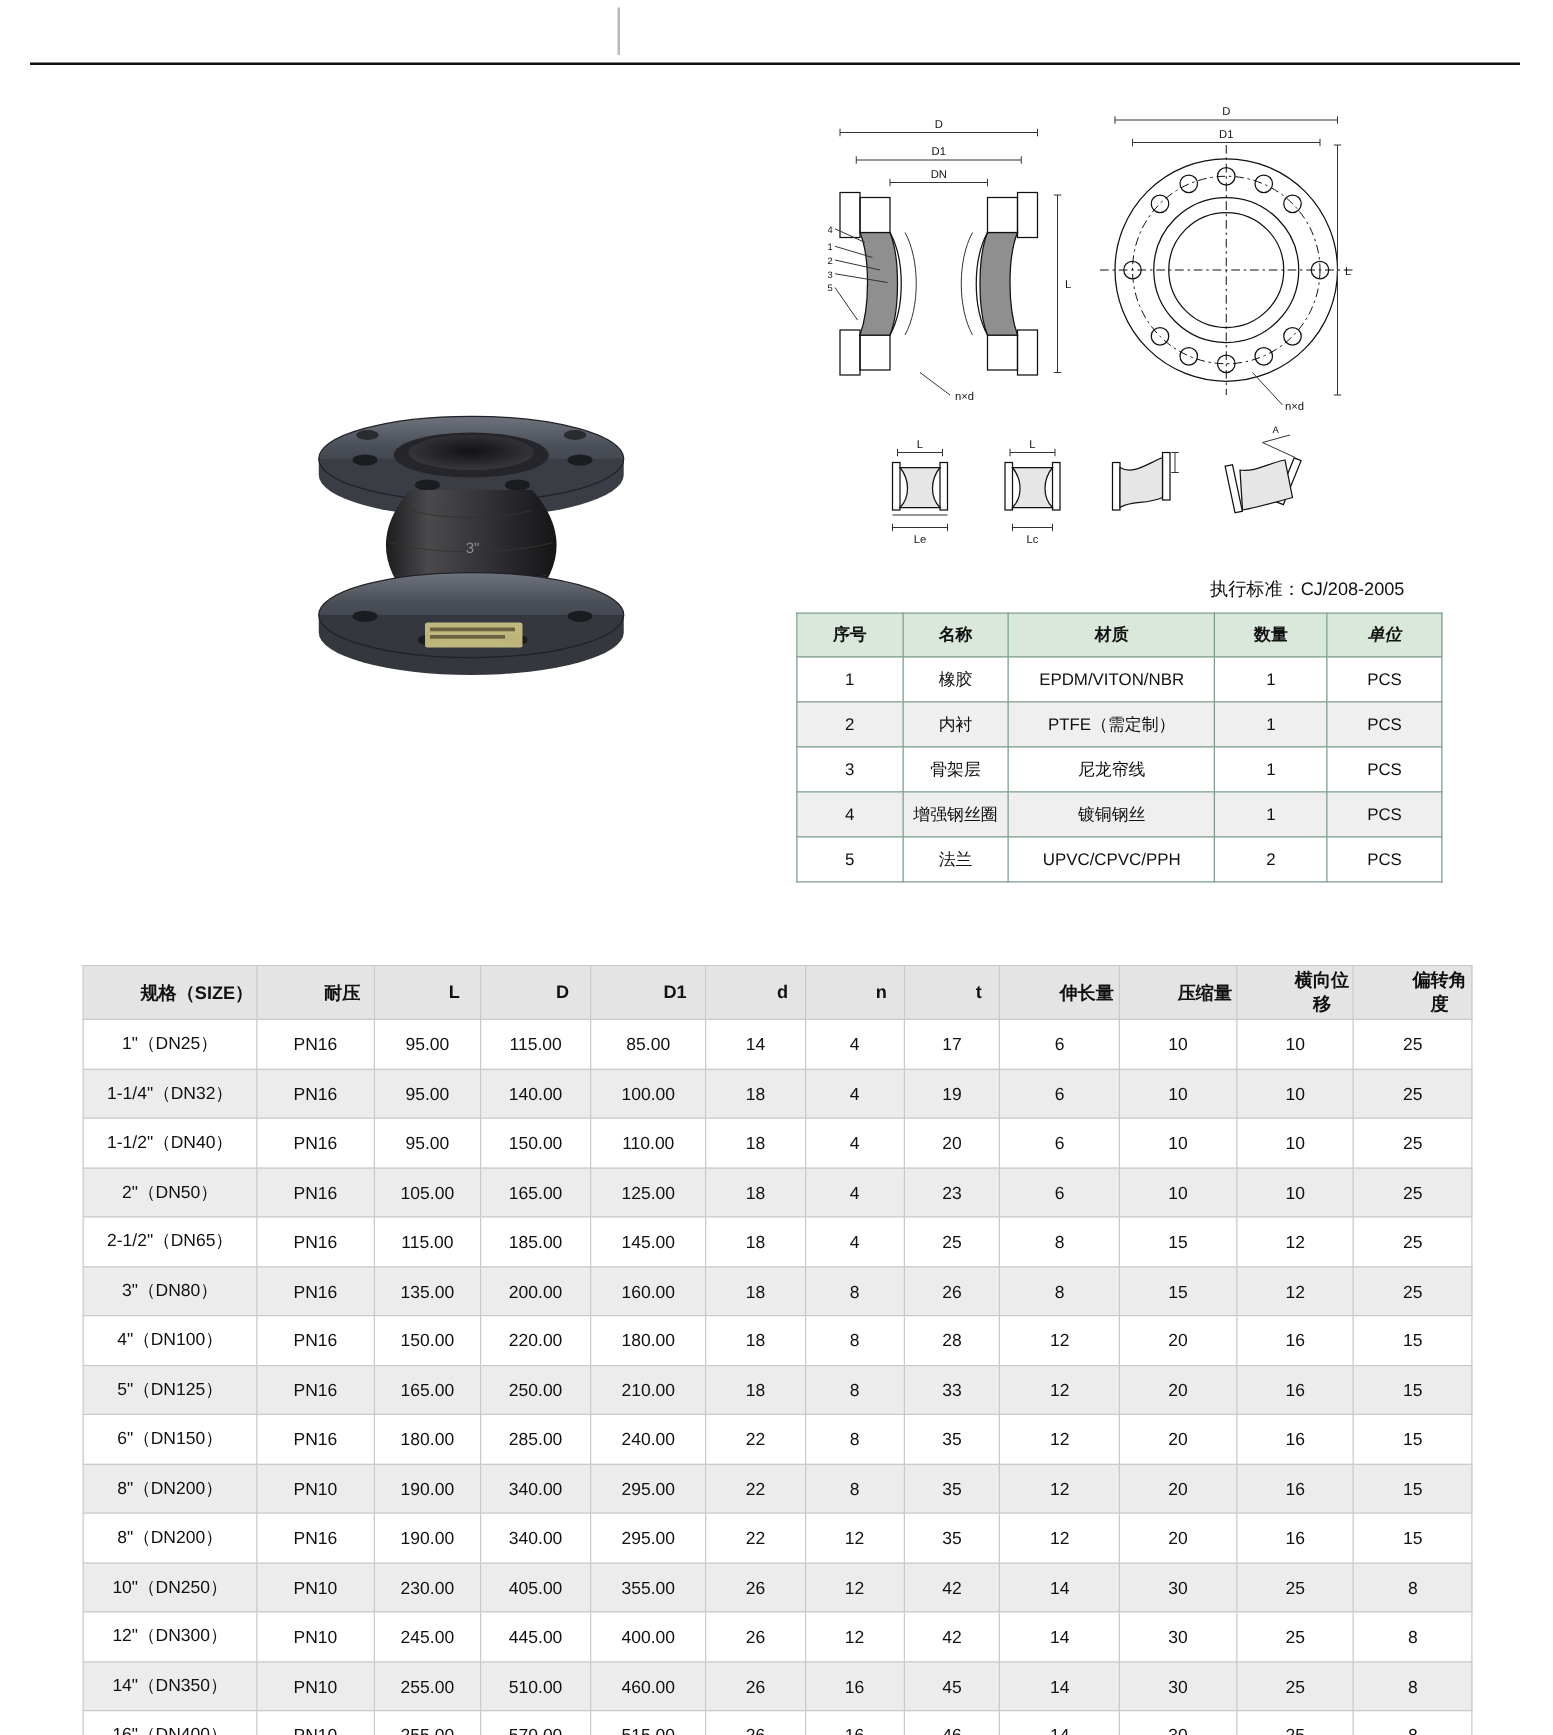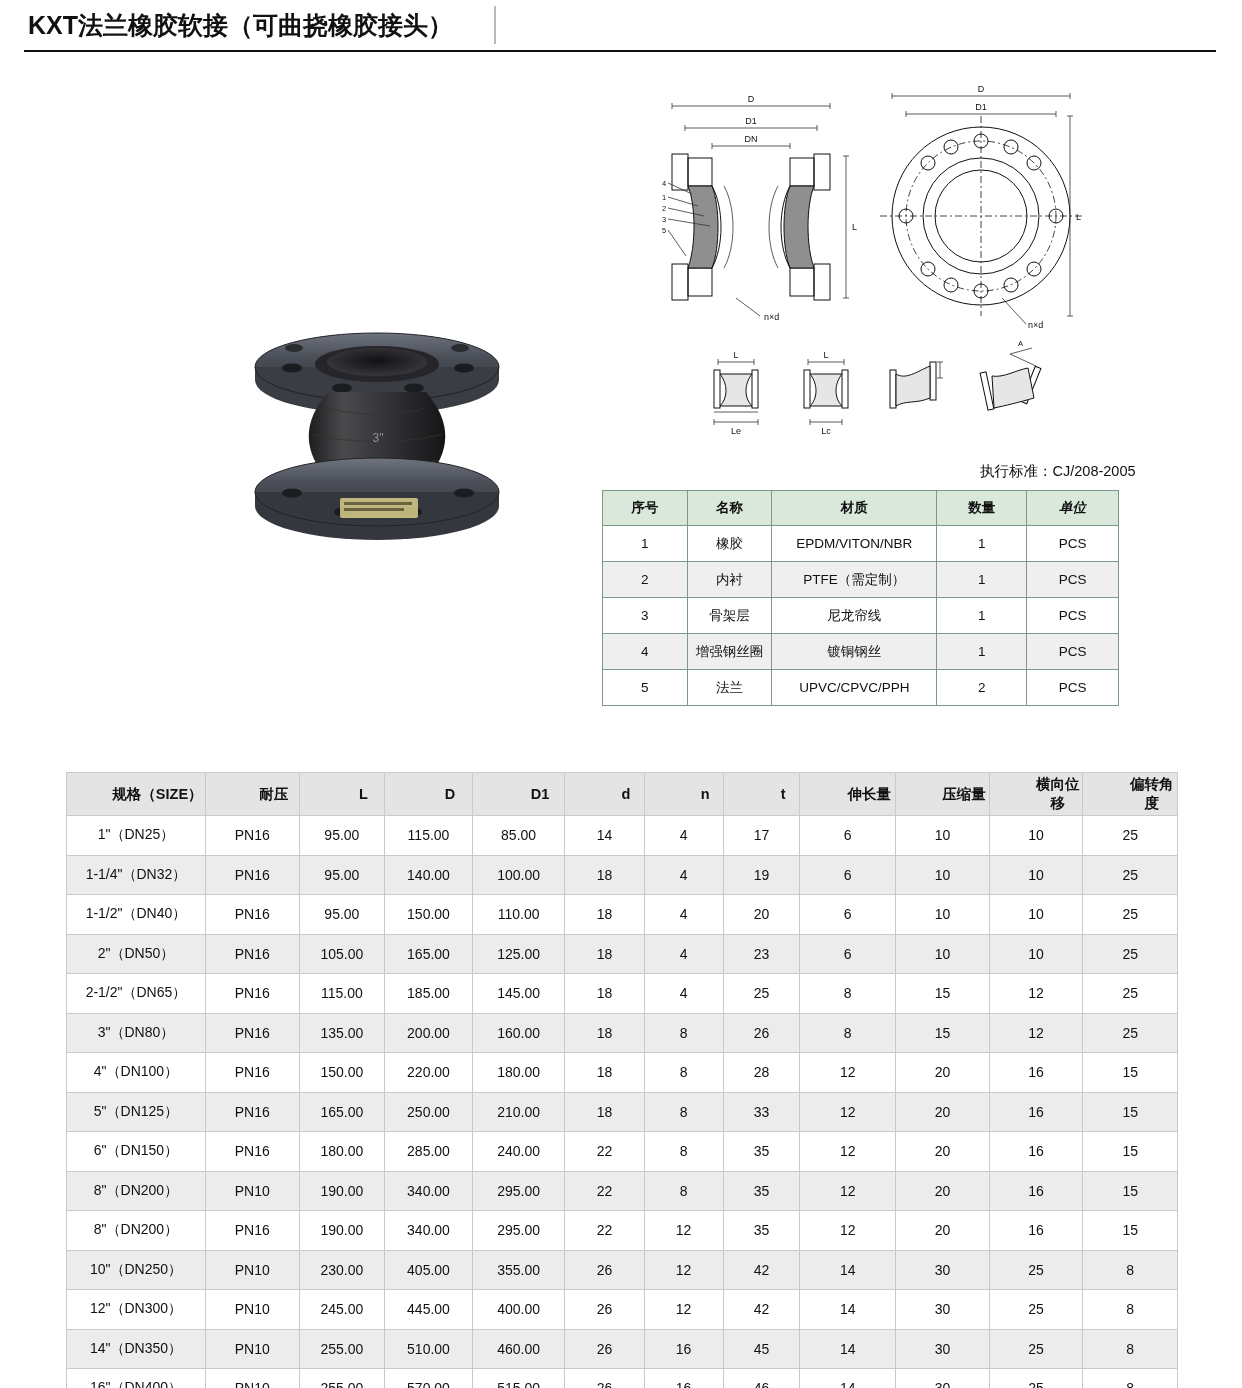--- a/index.html
+++ b/index.html
@@ -35,26 +35,26 @@
   .photo{
     position:absolute;left:232px;top:322px;width:290px;height:220px;
   }
 
   
   .drawings{
     position:absolute;left:640px;top:66px;width:470px;height:390px;
   }
   .std-note{
     position:absolute;left:968px;top:462px;
-    font-size:14.5px;color:#111;white-space:nowrap;margin-left:12px;
+    font-size:14.5px;color:#111;white-space:nowrap;
   }
 
   
   .parts-table{
-    position:absolute;left:602px;top:490px;width:517px;
+    position:absolute;left:637px;top:490px;width:517px;
     border-collapse:collapse;
     font-size:13.5px;
   }
   .parts-table th,.parts-table td{
     border:1px solid #7a9c87;
     text-align:center;
     color:#111;
     font-weight:normal;
     height:33px;
   }
@@ -110,21 +110,20 @@
   .ln{stroke:#111;stroke-width:1;fill:none;}
   .lnthin{stroke:#333;stroke-width:0.8;fill:none;}
   .dash{stroke:#111;stroke-width:0.8;fill:none;stroke-dasharray:7 3 2 3;}
   .txt{font-family:"Liberation Sans",sans-serif;font-size:9px;fill:#111;}
   .txts{font-family:"Liberation Sans",sans-serif;font-size:7.5px;fill:#111;}
 </style>
 </head>
 <body>
 
 <div class="header">
-  <div class="title-cn">KXT法兰橡胶软接（可曲挠橡胶接头）</div>
   <div class="divider"></div>
   <div class="rule"></div>
 </div>
 
 <div class="photo">
   <svg width="290" height="220" viewBox="0 0 290 220">
     <defs>
       <linearGradient id="flg" x1="0" y1="0" x2="0" y2="1">
         <stop offset="0%" stop-color="#6f737d"></stop>
         <stop offset="35%" stop-color="#4b4f58"></stop>

